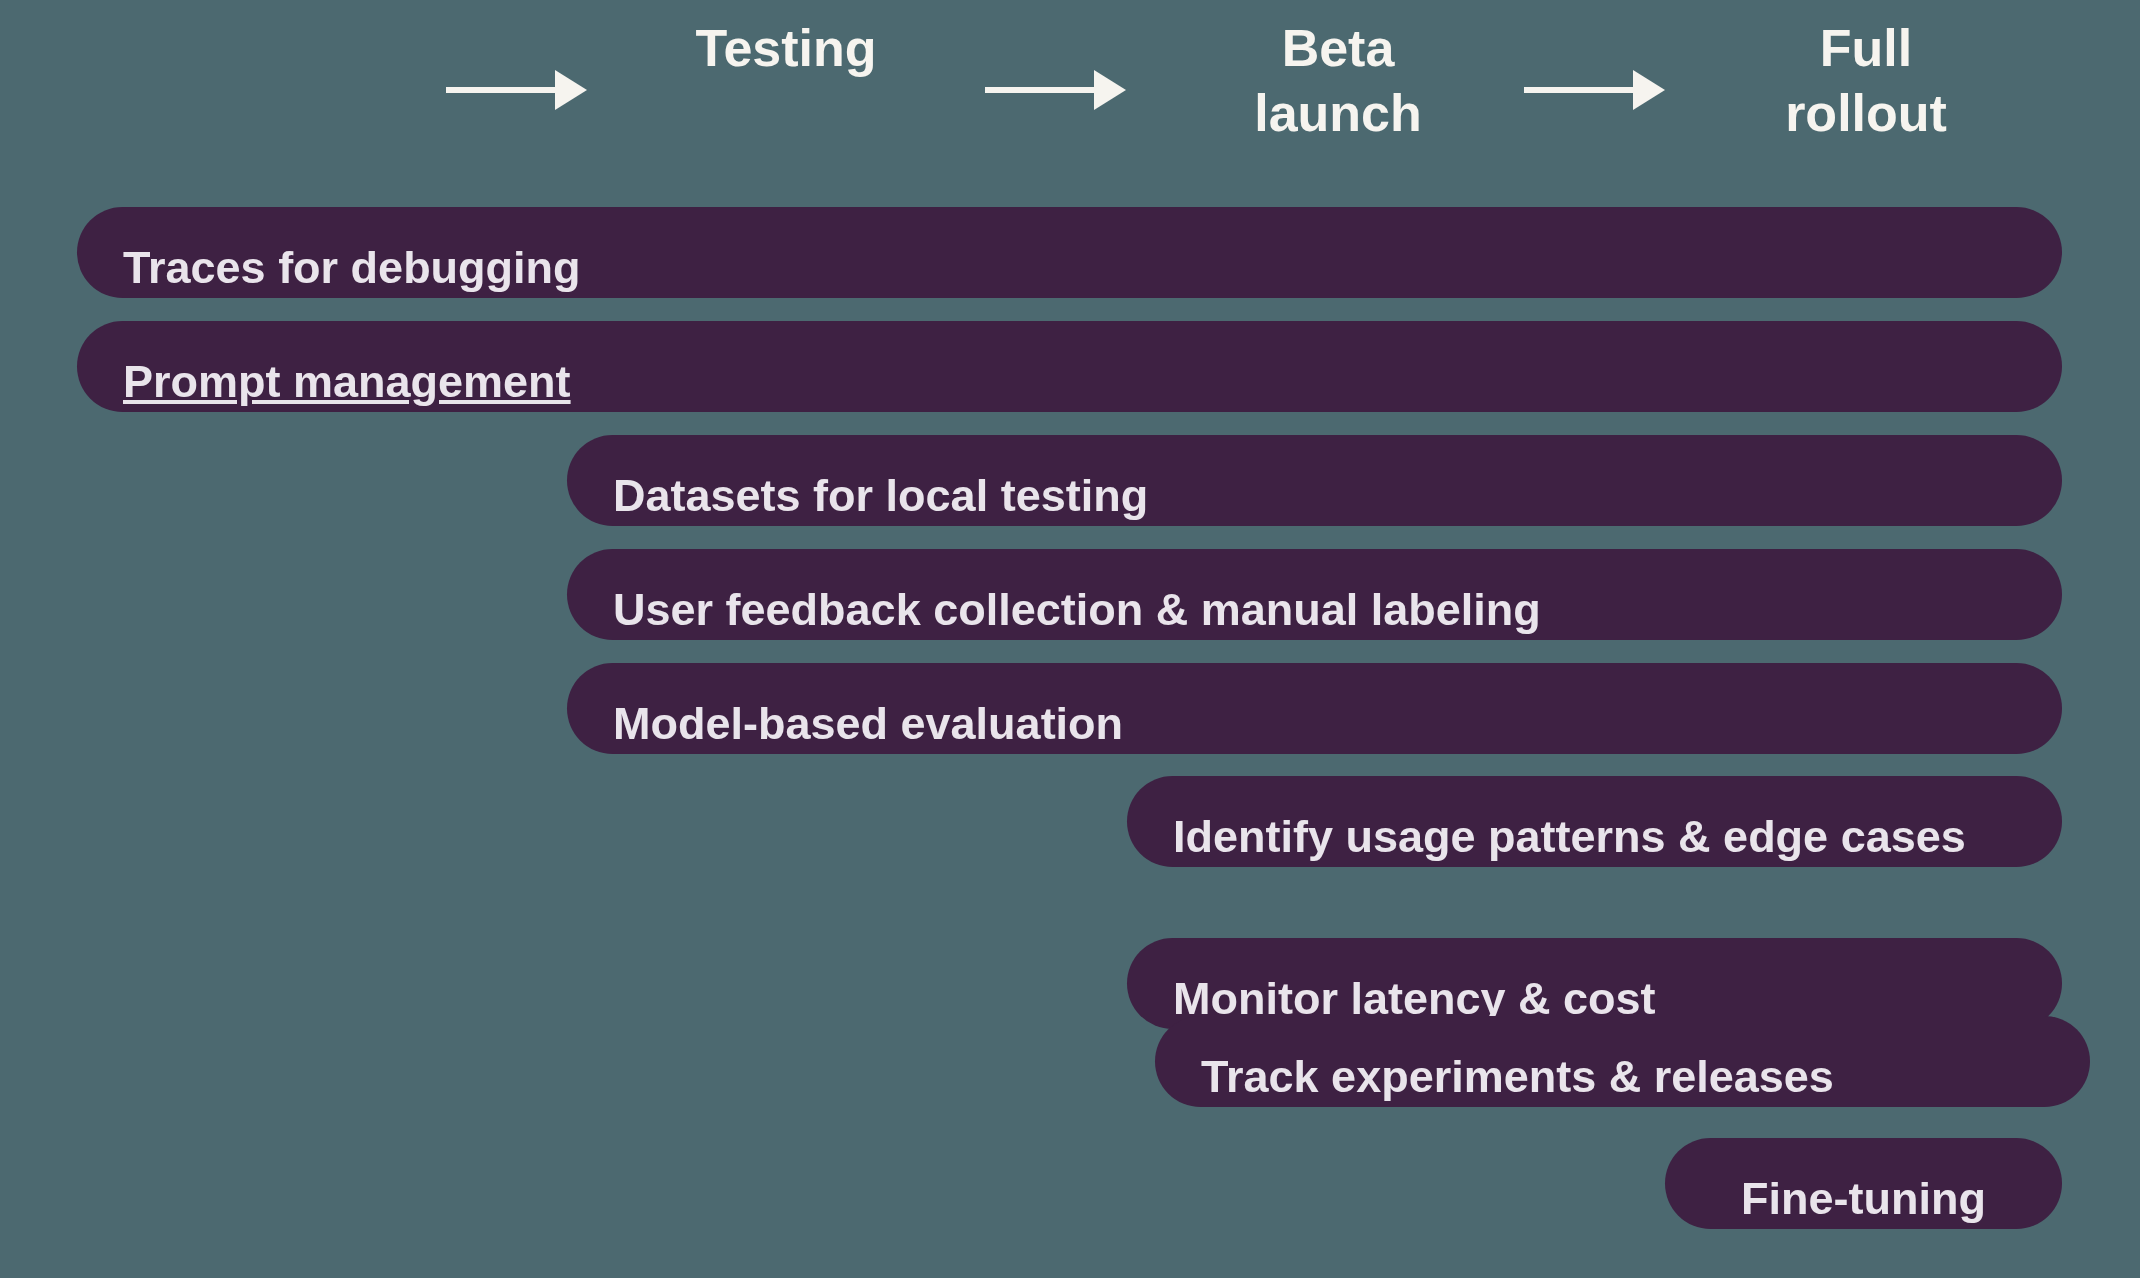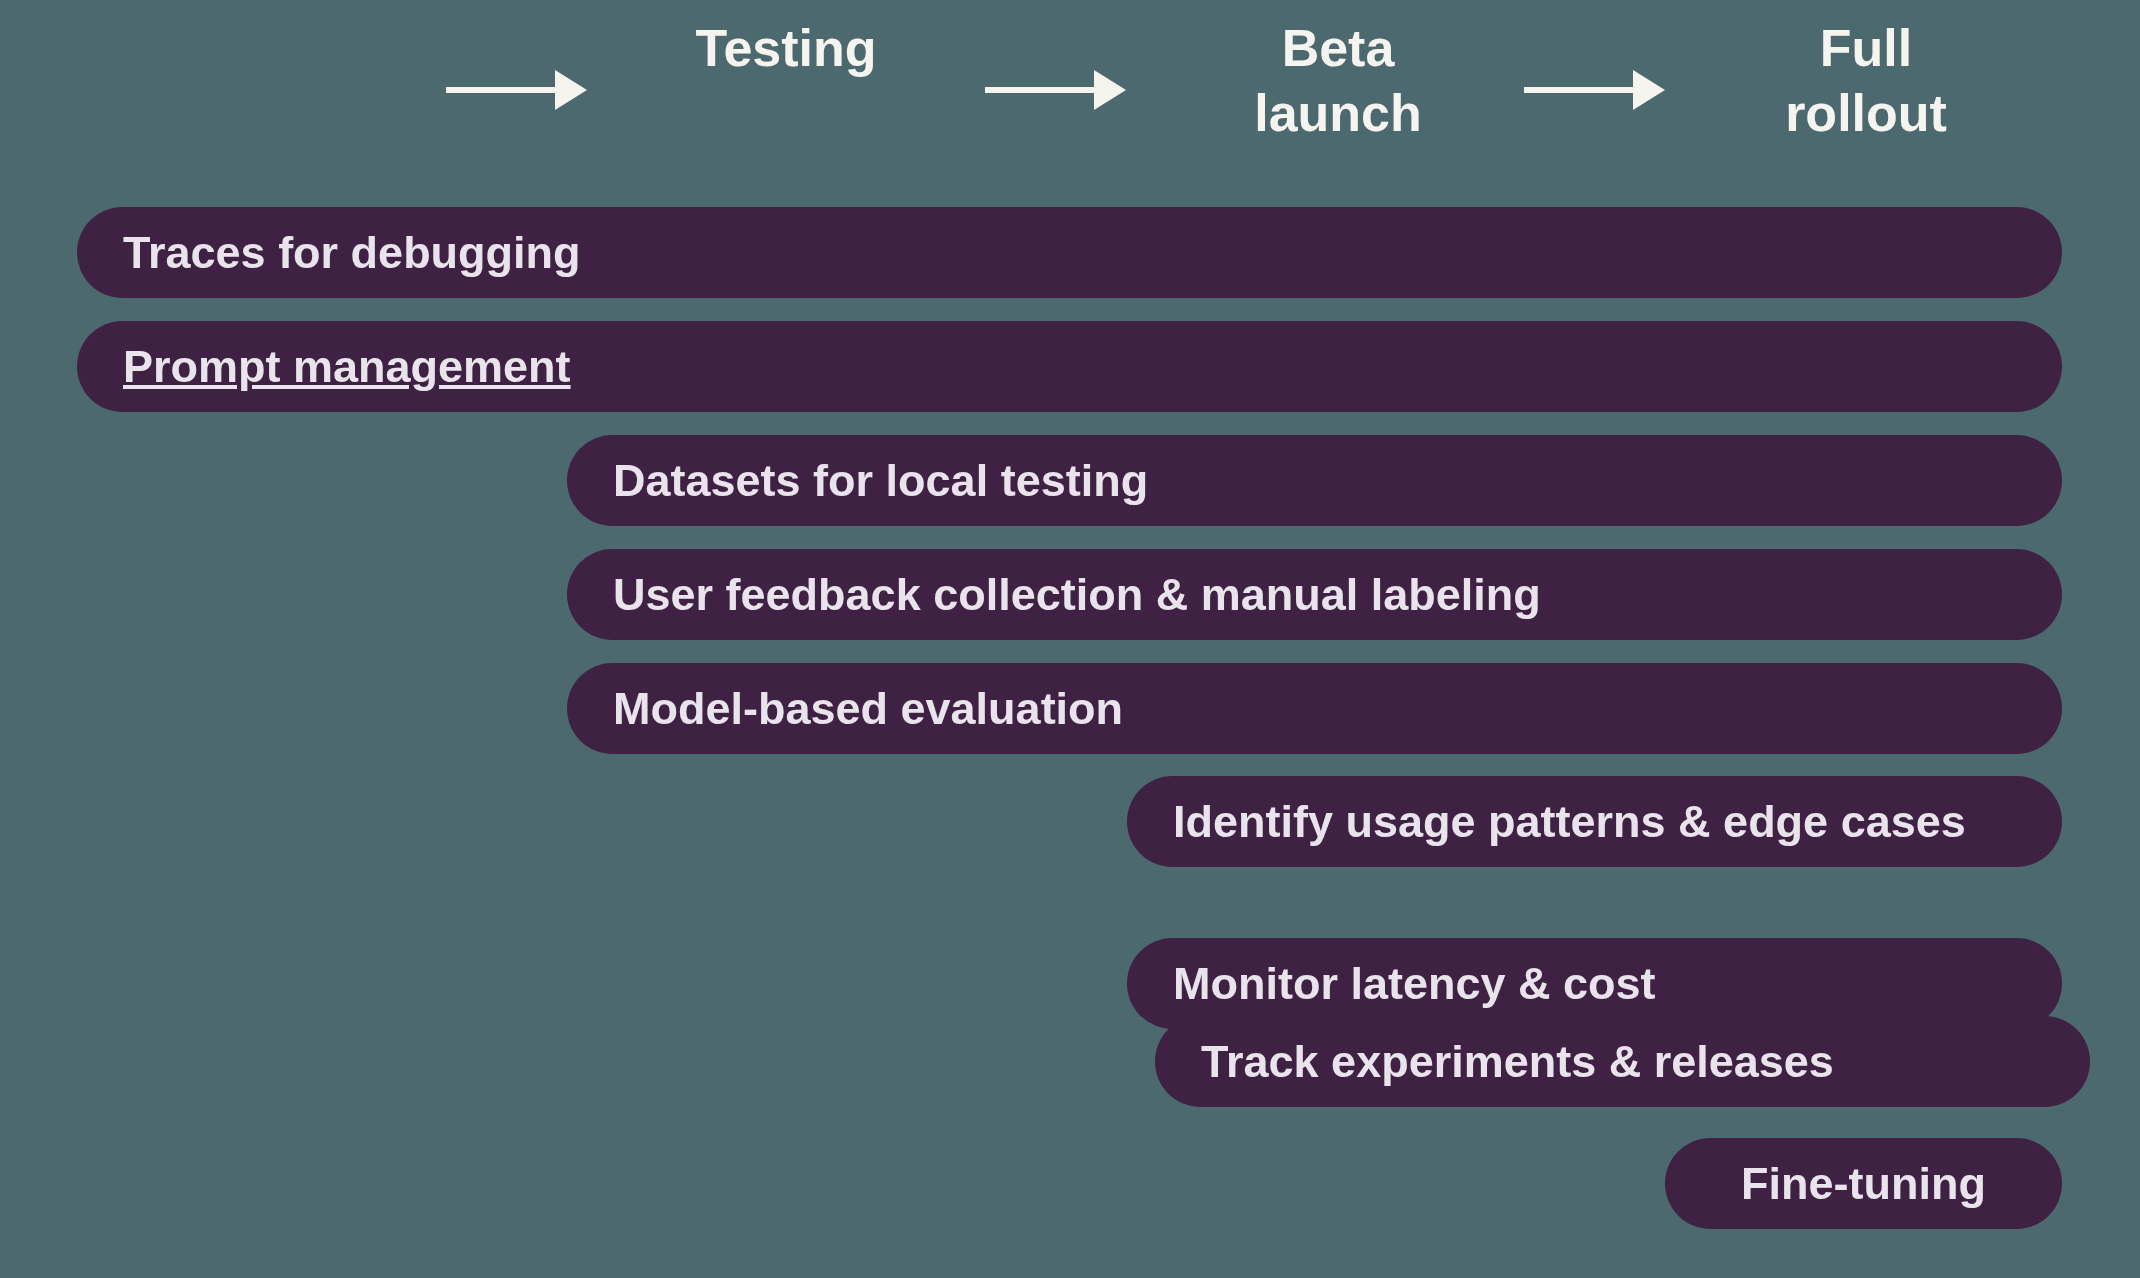--- a/index.html
+++ b/index.html
@@ -30,22 +30,22 @@
     width:143px;height:44px;
   }
   .flow-arrow svg{display:block;width:143px;height:44px;}
   
   .bar{
     position:absolute;
     height:91px;
     background:#3E2143;
     border-radius:46px;
     display:flex;
-    align-items:center;
-    padding:12px 46px;
+    align-items:flex-end;
+    padding:4px 46px;
     box-sizing:border-box;
     color:#E9E4EB;
     font-size:45px;
     font-weight:bold;
     white-space:nowrap;
   }
   .bar.centered{justify-content:center;margin-top:20px;}
   
   .stage-1{left:244px;} .stage-2{left:786px;} .stage-3{left:1322px;margin-left:16px;} .stage-4{left:1866px;}
   .arrow-1{left:444px;} .arrow-2{left:983px;} .arrow-3{left:1522px;}

